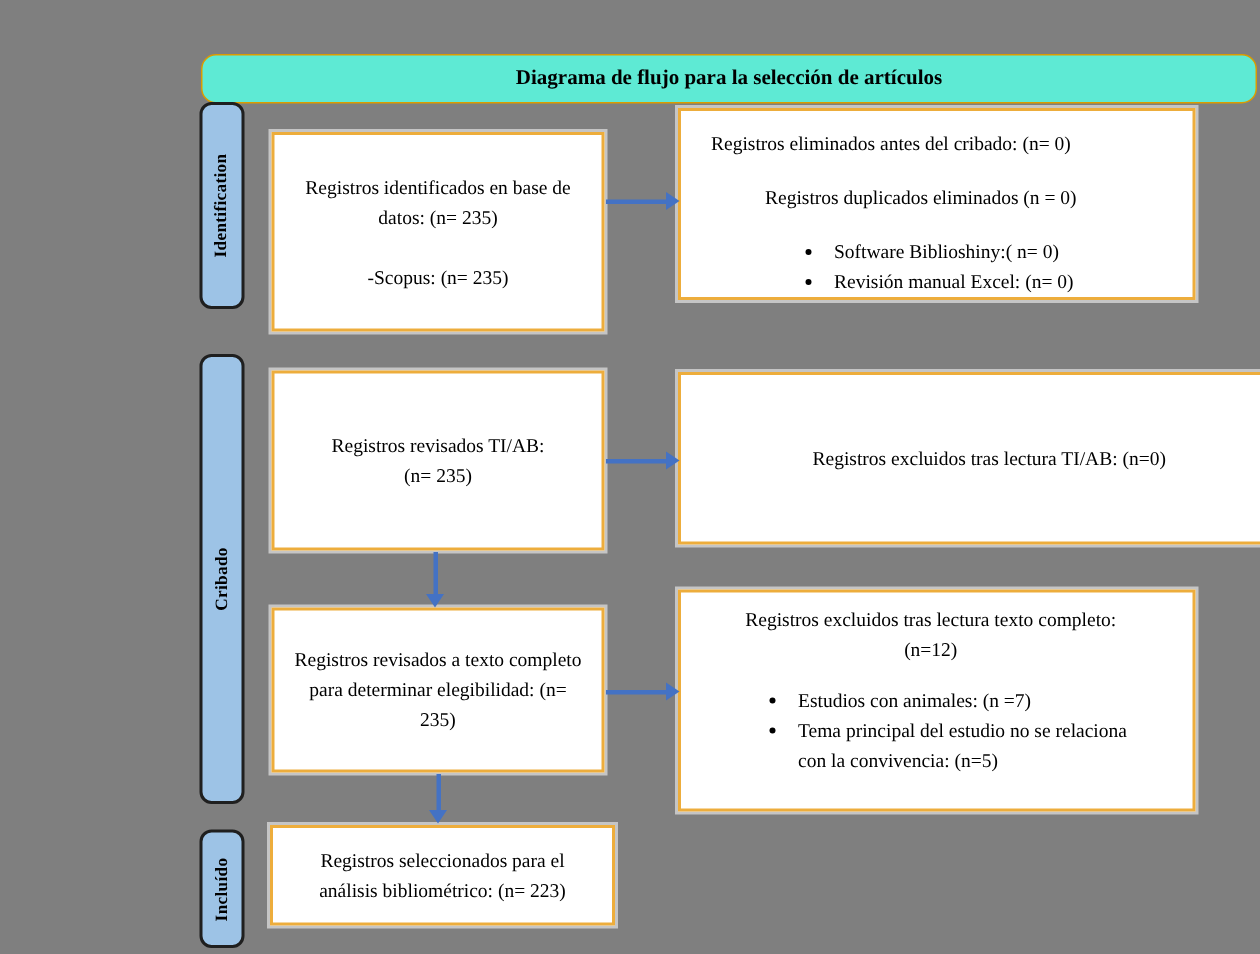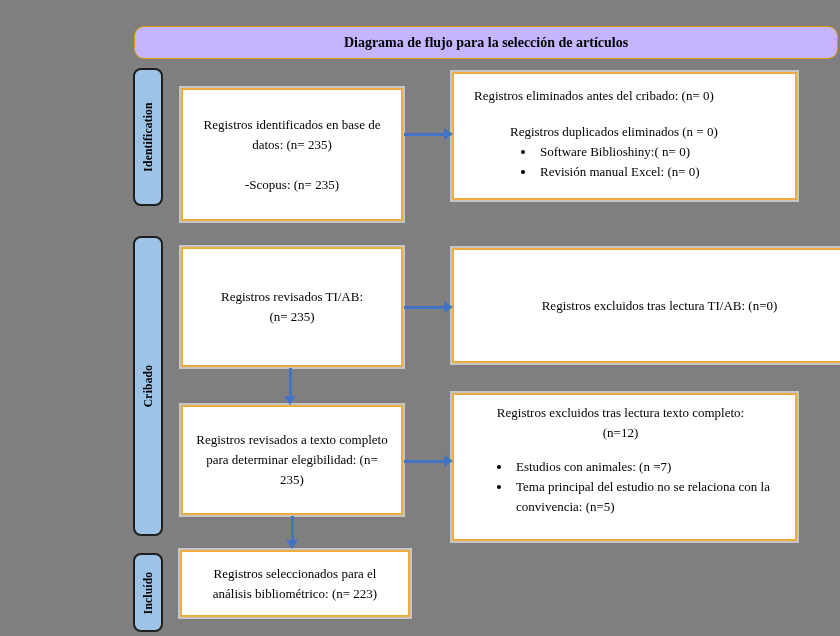--- a/index.html
+++ b/index.html
@@ -6,22 +6,22 @@
   body{
     width:840px;height:636px;
     background:#7F7F7F;
     font-family:"Liberation Serif", serif;
     color:#000;
   }
   #canvas{position:relative;width:840px;height:636px;overflow:hidden;background:#7F7F7F;}
 
   
   .title-bar{
-    position:absolute;left:134px;top:26px;width:704px;height:33px;
-    background:#c4b5fd;border:1px solid #DB9B00;border-radius:10px;
+    position:absolute;left:134px;top:36px;width:704px;height:33px;
+    background:#5eead4;border:1px solid #DB9B00;border-radius:10px;
     display:flex;align-items:center;justify-content:center;
     box-sizing:border-box;
   }
   .title-bar span{font-weight:bold;font-size:14px;}
 
   
   .stage{
     position:absolute;left:133px;width:30px;
     background:#9DC3E6;border:2px solid #1F1F1F;border-radius:8px;
     display:flex;align-items:center;justify-content:center;
@@ -49,21 +49,21 @@
   #box-identified .gap-line{margin-top:20px;}
   #box-removed{left:452px;top:72px;width:345px;height:128px;padding:12px 10px 12px 20px;}
   #box-removed .gap-line{margin-top:16px;margin-left:36px;}
   #box-screened{left:181px;top:247px;width:222px;height:120px;padding:0 13px;}
   #box-excluded-tiab{left:452px;top:248px;width:415px;height:115px;padding:0 12px;}
   #box-fulltext{left:181px;top:405px;width:222px;height:110px;padding:0 13px;}
   #box-excluded-ft{left:452px;top:393px;width:345px;height:148px;padding:8px 10px 0 2px;}
   #box-excluded-ft .hdr{text-align:center;}
   #box-included{left:180px;top:550px;width:230px;height:67px;padding:0 12px;}
 
-  .box ul{margin:0;padding-left:62px;list-style:disc;}
+  .box ul{margin:16px;padding-left:62px;list-style:disc;}
   #box-excluded-ft ul{margin-top:14px;padding-left:56px;padding-right:4px;}
   .box li{padding-left:4px;}
 
   
   .arrow-h{position:absolute;height:3px;background:#4472C4;}
   .arrow-h::after{
     content:"";position:absolute;right:-9px;top:-5px;
     border-left:9px solid #4472C4;
     border-top:6.5px solid transparent;border-bottom:6.5px solid transparent;
   }

